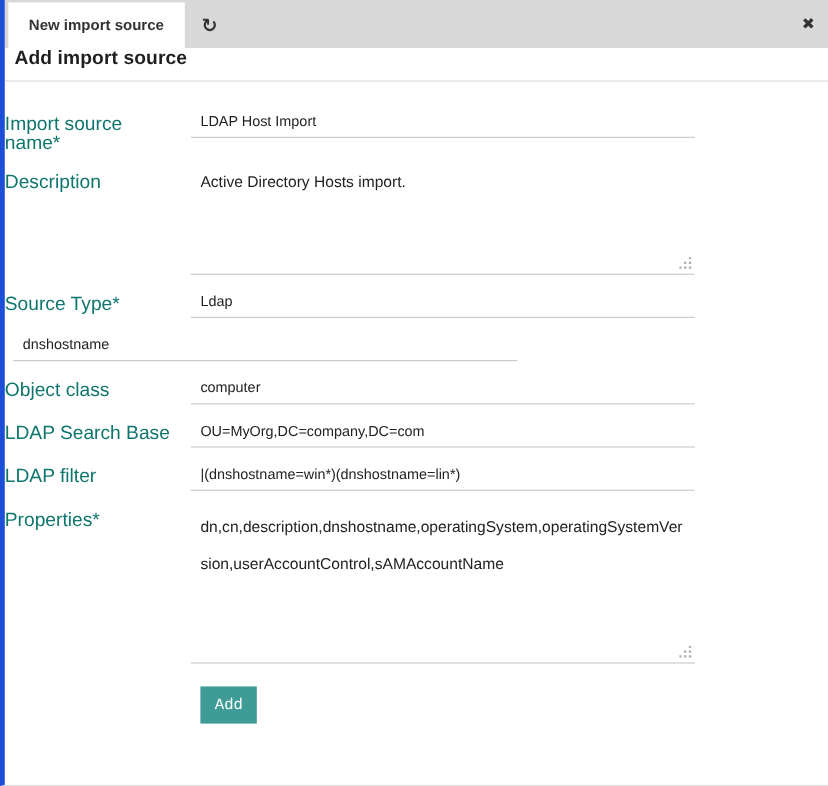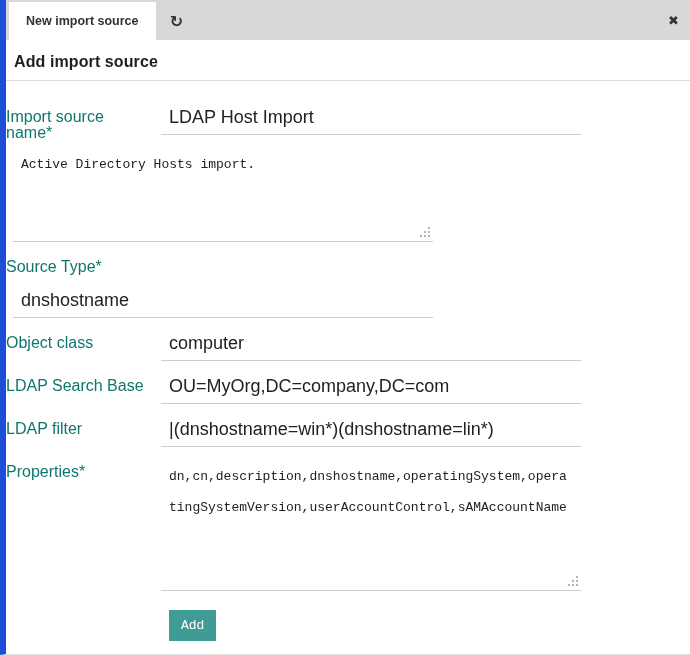--- a/index.html
+++ b/index.html
@@ -5,21 +5,21 @@
   * { box-sizing: border-box; }
   html, body { margin: 0; padding: 0; }
   body {
     width: 690px; height: 655px;
     font-family: "Liberation Sans", sans-serif;
     background: #ffffff;
     color: #333;
   }
   .window {
     width: 690px; height: 655px;
-    border-left: 6px solid #1d4ed8;
+    border-left: 4px solid #1d4ed8;
     border-bottom: 1px solid #e0e0e0;
     background: #fff;
     position: relative;
     overflow: hidden;
   }
   
   .tabbar {
     height: 40px;
     background: #d8d8d8;
     display: flex;
@@ -51,21 +51,21 @@
     position: absolute;
     right: 11px; top: 0; bottom: 0;
     display: flex; align-items: center;
     font-size: 13px;
     font-weight: bold;
     color: #333;
     font-family: "DejaVu Sans", sans-serif;
     cursor: pointer;
   }
   
-  .content { padding-top: 13px; }
+  .content { }
   .page-title {
     margin: 0 0 0 8px;
     font-size: 16px;
     font-weight: bold;
     color: #1f1f1f;
     letter-spacing: 0.1px;
   }
   .title-rule {
     border: none;
     border-top: 1px solid #dcdcdc;
@@ -87,32 +87,32 @@
     margin-left: 7px;
     width: 420px;
     position: relative;
   }
   .line-input {
     width: 100%;
     border: none;
     border-bottom: 1px solid #cccccc;
     background: transparent;
     font-family: "Liberation Sans", sans-serif;
-    font-size: 18px;
+    font-size: 12px;
     color: #222;
     padding: 3px 8px 6px 8px;
     outline: none;
     display: block;
   }
   .area-input {
     width: 100%;
     border: none;
     border-bottom: 1px solid #cccccc;
     background: transparent;
-    font-family: Liberation Mono, monospace;
+    font-family: Liberation Sans, sans-serif;
     font-size: 13px;
     color: #222;
     padding: 2px 8px 4px 8px;
     outline: none;
     resize: none;
     display: block;
     overflow: hidden;
   }
   .area-desc  { height: 89px;  line-height: 20px; }
   .area-props { height: 132px; line-height: 31px; }
@@ -158,37 +158,41 @@
     <div class="form">
 
       <div class="row">
         <div class="label">Import source name*</div>
         <div class="field">
           <input class="line-input" type="text" value="LDAP Host Import" style="">
         </div>
       </div>
 
       <div class="row">
+        <div class="label">Description</div>
         <div class="field">
           <textarea class="area-input area-desc" style="">Active Directory Hosts import.</textarea>
           <svg class="grip" width="11" height="11" viewBox="0 0 11 11">
             <g fill="#b3b3b3">
               <rect x="8" y="0" width="2" height="2"></rect>
               <rect x="4" y="4" width="2" height="2"></rect>
                 <rect x="8" y="4" width="2" height="2"></rect>
               <rect x="0" y="8" width="2" height="2"></rect>
                 <rect x="4" y="8" width="2" height="2"></rect>
                 <rect x="8" y="8" width="2" height="2"></rect>
             </g>
           </svg>
         </div>
       </div>
 
       <div class="row">
         <div class="label">Source Type*</div>
+        <div class="field">
+          <input class="line-input" type="text" value="Ldap" style="">
+        </div>
       </div>
 
       <div class="row">
         <div class="field">
           <input class="line-input" type="text" value="dnshostname" style="">
         </div>
       </div>
 
 
       <div class="row">

